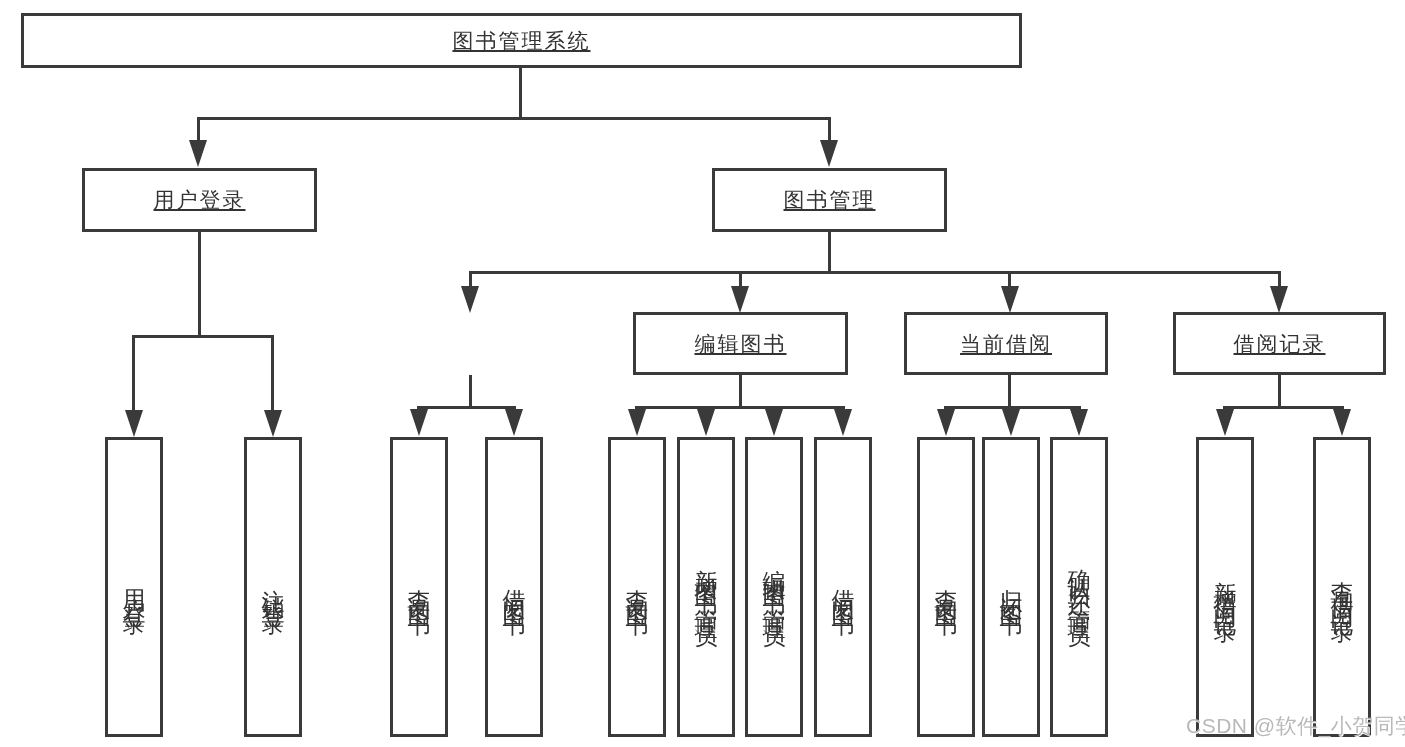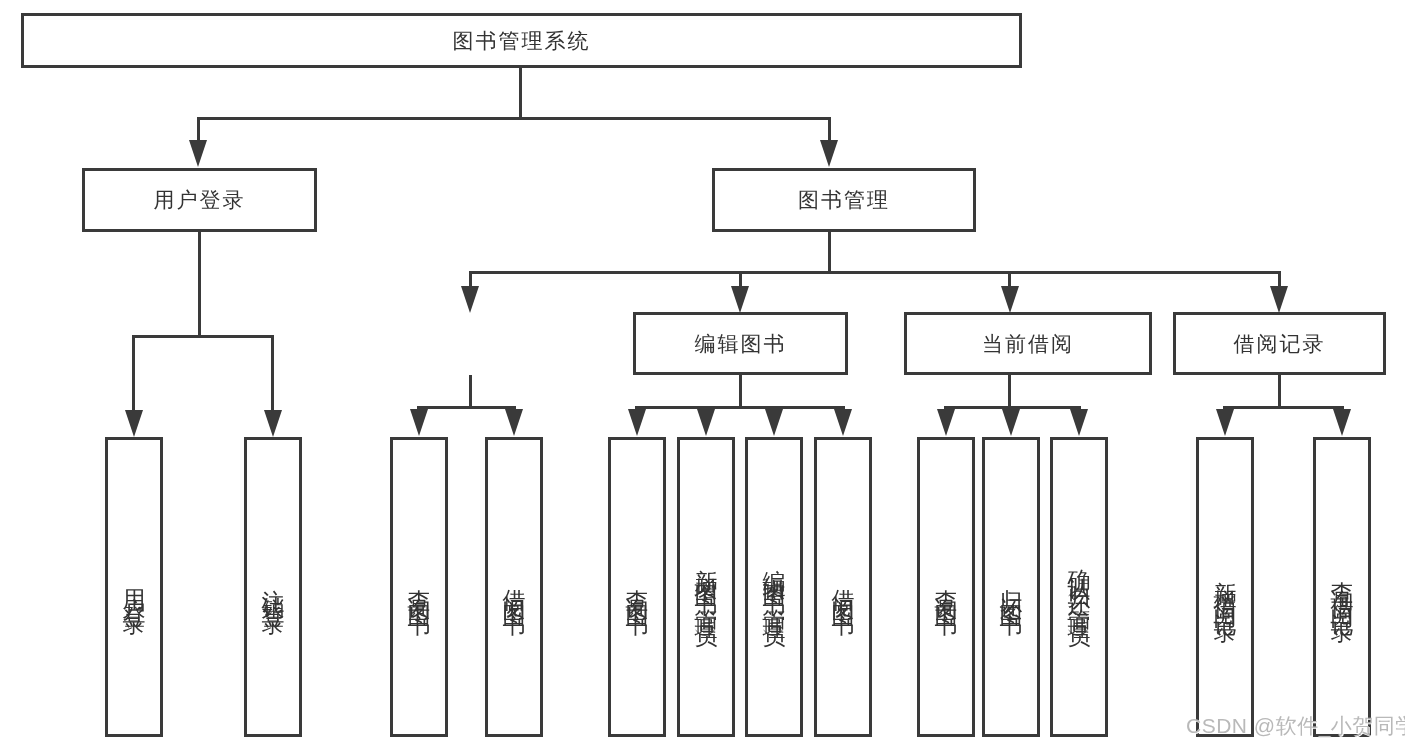--- a/index.html
+++ b/index.html
@@ -8,21 +8,21 @@
     background:var(--background,#ffffff);
     font-family:"Liberation Sans","DejaVu Sans",sans-serif;
     color:var(--text,#333333);
     overflow:hidden;
   }
   .box {
     position:absolute; box-sizing:border-box;
     border:3px solid var(--line,#3a3a3a);
     background:var(--box-bg,#ffffff);
     display:flex; align-items:center; justify-content:center;
-    font-size:21px; letter-spacing:2px; white-space:nowrap;
+    font-size:21px; letter-spacing:2px; white-space:nowrap;text-decoration:underline;
   }
   .leaf {
     position:absolute; box-sizing:border-box;
     border:3px solid var(--line,#3a3a3a);
     background:var(--box-bg,#ffffff);
     display:flex; align-items:center; justify-content:center;
     top:437px; width:58px; height:300px;
   }
   .leaf > span {
     writing-mode:vertical-rl; text-orientation:mixed;
@@ -50,30 +50,30 @@
 <div class="stage">
 
   <div class="box" style="left:21px; top:13px; width:1001px; height:55px;">
     <span>图书管理系统</span>
   </div>
 
   <div class="box" style="left:82px; top:168px; width:235px; height:64px;">
     <span>用户登录</span>
   </div>
 
-  <div class="box" style="left:712px; top:168px; width:264px; height:64px;">
+  <div class="box" style="left:712px; top:168px; width:235px; height:64px;">
     <span>图书管理</span>
   </div>
 
 
   <div class="box" style="left:633px; top:312px; width:215px; height:63px;">
     <span>编辑图书</span>
   </div>
 
-  <div class="box" style="left:904px; top:312px; width:248px; height:63px;">
+  <div class="box" style="left:904px; top:312px; width:204px; height:63px;">
     <span>当前借阅</span>
   </div>
 
   <div class="box" style="left:1173px; top:312px; width:213px; height:63px;">
     <span>借阅记录</span>
   </div>
 
   <div class="leaf" style="left:105px;">
     <span>用户登录</span>
   </div>

